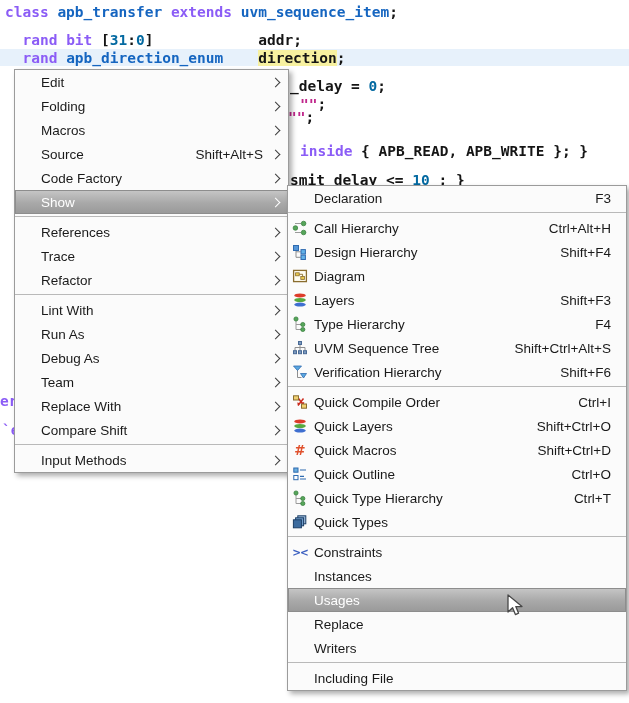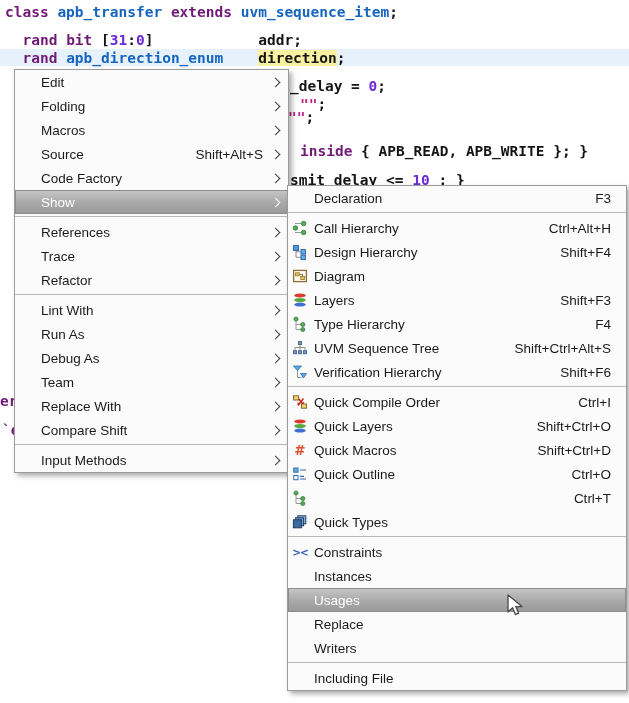--- a/index.html
+++ b/index.html
@@ -2,23 +2,23 @@
 <html><head>
 <meta charset="utf-8">
 <style>
   html,body{margin:0;padding:0;background:#fff;}
   .screen{position:relative;width:629px;height:703px;background:#ffffff;overflow:hidden;
           font-family:"Liberation Sans",sans-serif;}
 
   
   .code{font-family:"DejaVu Sans Mono",monospace;font-weight:bold;font-size:14.5px;
         line-height:19px;white-space:pre;color:#151515;}
-  .tk-k{color:#701a75}
+  .tk-k{color:#8b5cf6}
   .tk-t{color:#1565c0}
-  .tk-n{color:#6d28d9}
+  .tk-n{color:#0369a1}
   .tk-s{color:#c0288c}
   .tk-mark{background:#f7f1a0;}
   #code-line-1{position:absolute;left:5px;top:3px}
   #code-line-2{position:absolute;left:5px;top:31px}
   #code-line-3{position:absolute;left:0;right:0;top:49px;background:#e7f1fb;padding-left:5px;height:17px}
   #frag-delay{position:absolute;left:290px;top:77px}
   #frag-str1{position:absolute;left:300px;top:95px}
   #frag-str2{position:absolute;left:288px;top:108px}
   #frag-inside{position:absolute;left:300px;top:142px}
   #frag-smit{position:absolute;left:290px;top:171px}
@@ -298,20 +298,21 @@
       </div>
       <div class="menu-item">
         <span class="mi-icon">
           <svg width="16" height="16" viewBox="0 0 16 16">
             <path d="M4 4v9.5M4 8.5h6M4 13.5h6" stroke="#9a9a9a" stroke-width="1" fill="none"></path>
             <circle cx="4" cy="3" r="2.1" fill="#56a55a" stroke="#2f7a35" stroke-width="0.7"></circle>
             <circle cx="10.8" cy="8.5" r="2.1" fill="#56a55a" stroke="#2f7a35" stroke-width="0.7"></circle>
             <circle cx="10.8" cy="13.5" r="2.1" fill="#56a55a" stroke="#2f7a35" stroke-width="0.7"></circle>
           </svg>
         </span>
+        <span class="mi-label">Quick Type Hierarchy</span>
         <span class="mi-space"></span>
         <span class="mi-shortcut">Ctrl+T</span>
       </div>
       <div class="menu-item">
         <span class="mi-icon">
           <svg width="16" height="16" viewBox="0 0 16 16">
             <rect x="5.8" y="1.8" width="8" height="8" fill="#9bb9da" stroke="#1c3f66"></rect>
             <rect x="3.6" y="3.8" width="8" height="8" fill="#6f9cc9" stroke="#1c3f66"></rect>
             <rect x="1.4" y="5.8" width="8" height="8" fill="#3c6b9e" stroke="#1c3f66"></rect>
           </svg>

